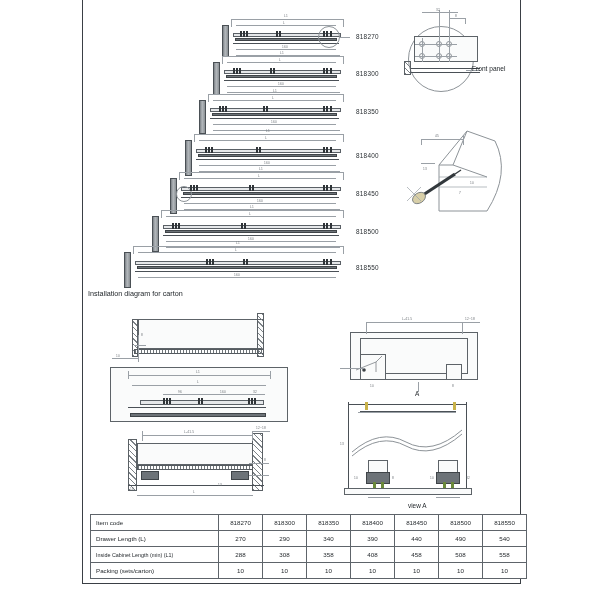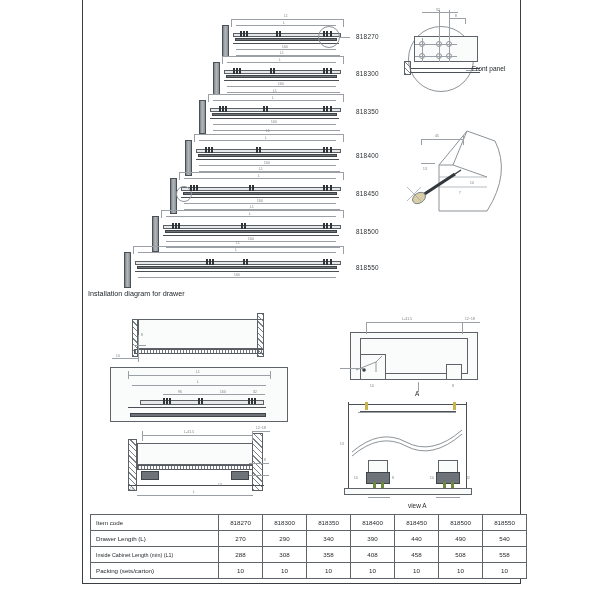--- a/index.html
+++ b/index.html
@@ -420,21 +420,21 @@
     <div class="ln" style="left:26px;top:14px;width:42px;"></div>
     <div class="lnv" style="left:26px;top:14px;height:6px;"></div>
     <div class="lnv" style="left:68px;top:10px;height:10px;"></div>
     <div class="dimtxt" style="left:40px;top:9px;">45</div>
     <div class="ln" style="left:26px;top:38px;width:14px;"></div>
     <div class="dimtxt" style="left:28px;top:42px;">13</div>
     <div class="dimtxt" style="left:75px;top:56px;">10</div>
     <div class="dimtxt" style="left:64px;top:66px;">7</div>
   </div>
 
-  <div class="caption" style="left:88px;top:289px;">Installation diagram for drawer</div>
+  <div class="caption" style="left:88px;top:289px;">Installation diagram for carton</div>
 
   <div class="dwg" id="section-views" style="left:100px;top:305px;width:205px;height:205px;">
 
     <div>
       <div class="hatch" style="left:32px;top:14px;width:6px;height:38px;"></div>
       <div class="panel" style="left:38px;top:14px;width:126px;height:30px;"></div>
       <div class="hatch-h" style="left:34px;top:44px;width:130px;height:5px;"></div>
       <div class="hatch" style="left:157px;top:8px;width:7px;height:44px;"></div>
       <div class="lnv" style="left:38px;top:30px;height:20px;"></div>
       <div class="ln" style="left:34px;top:40px;width:12px;"></div>

